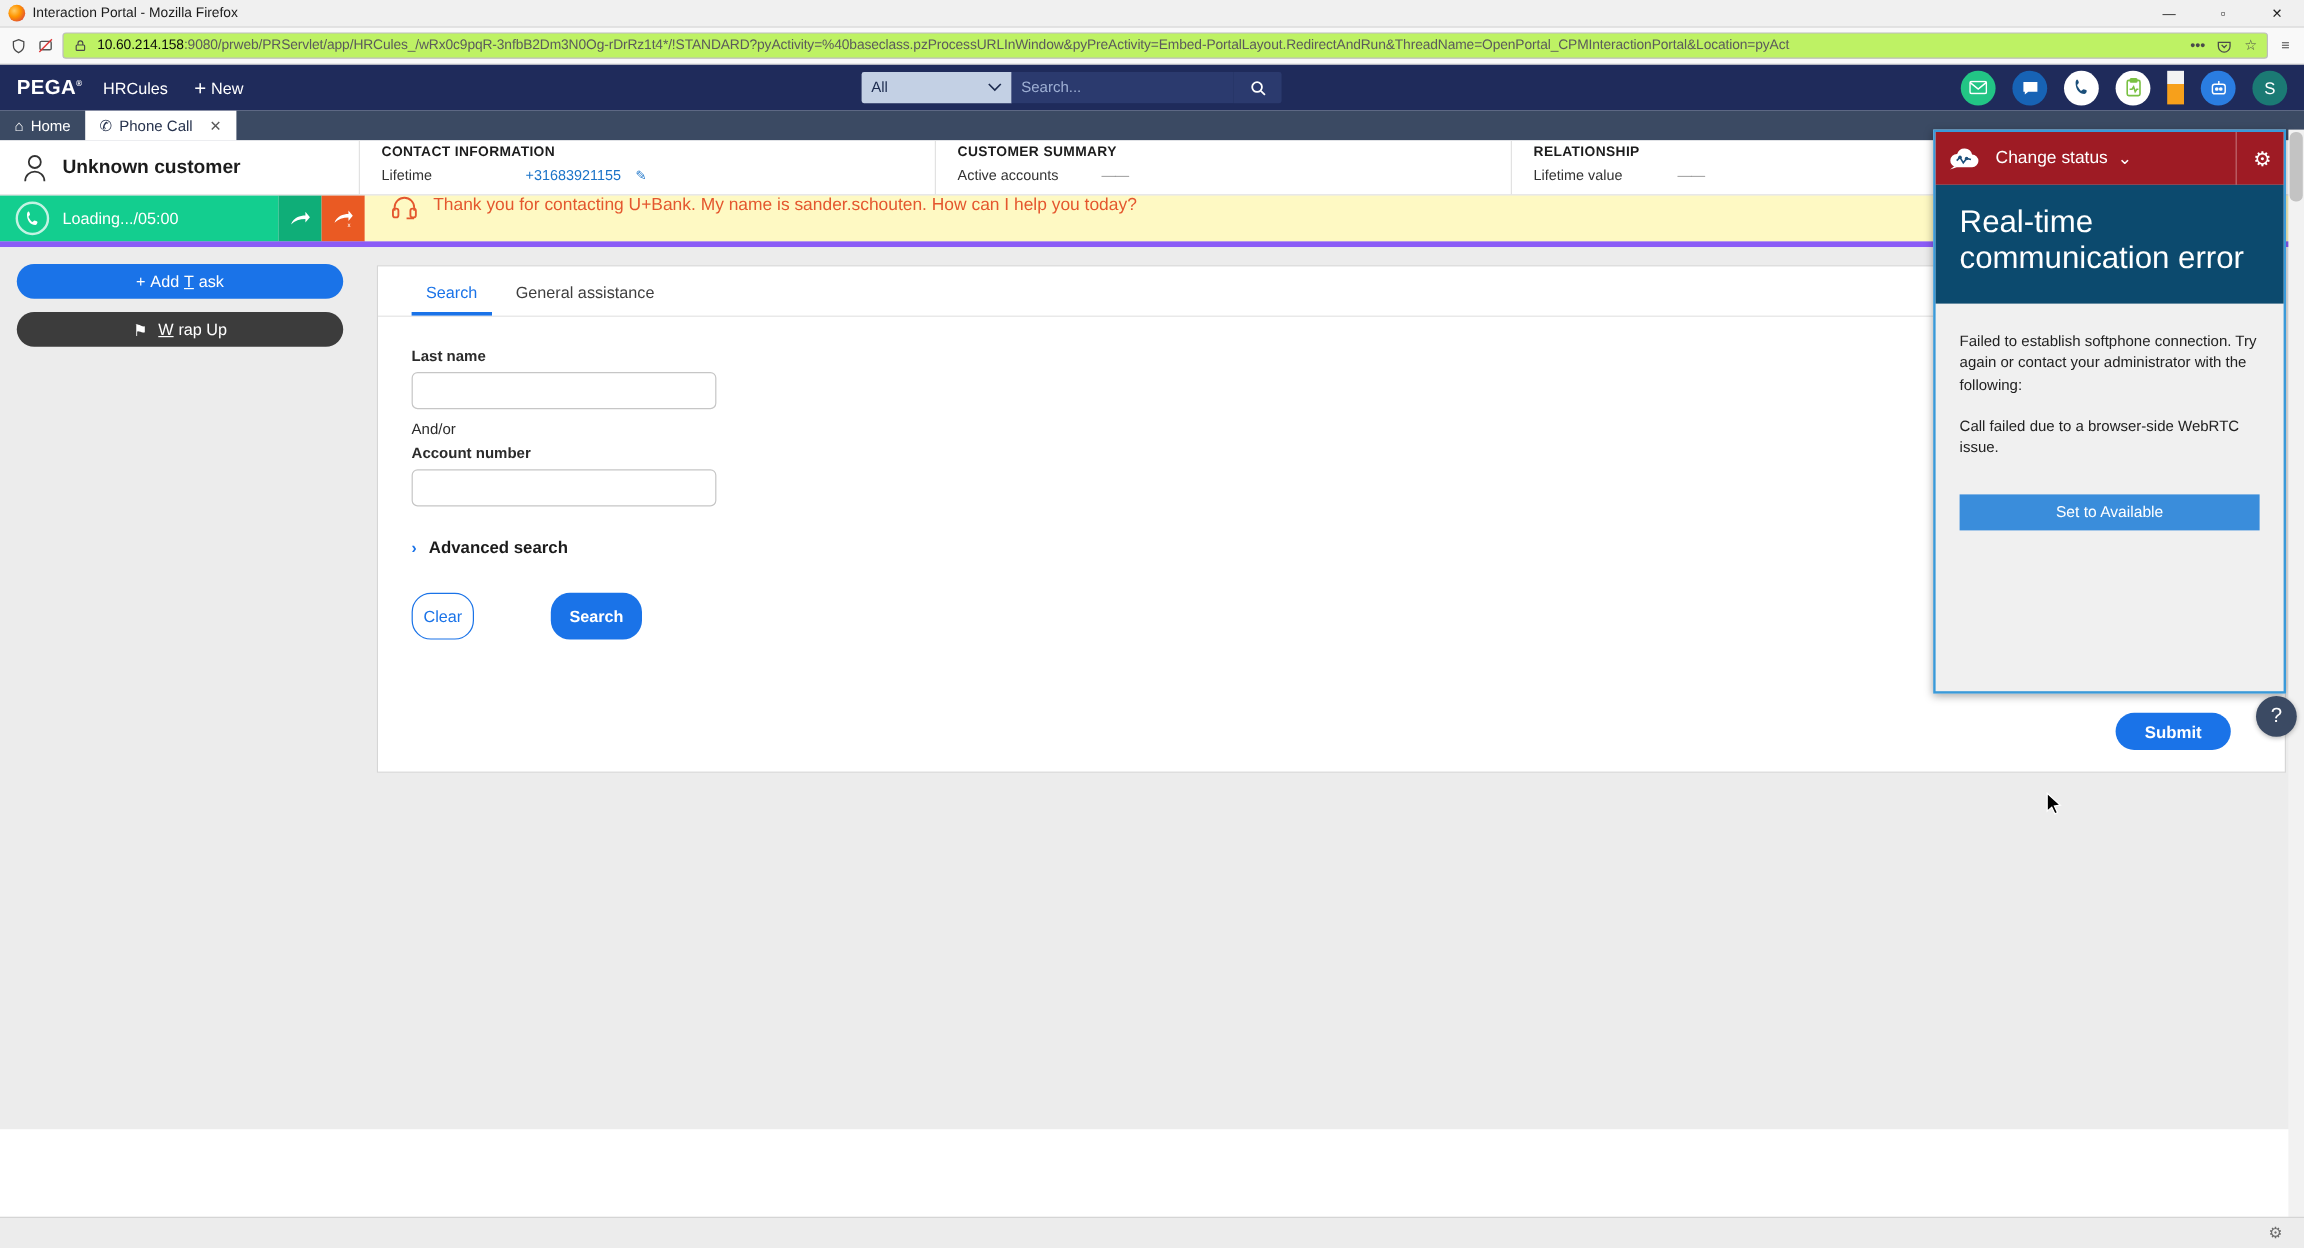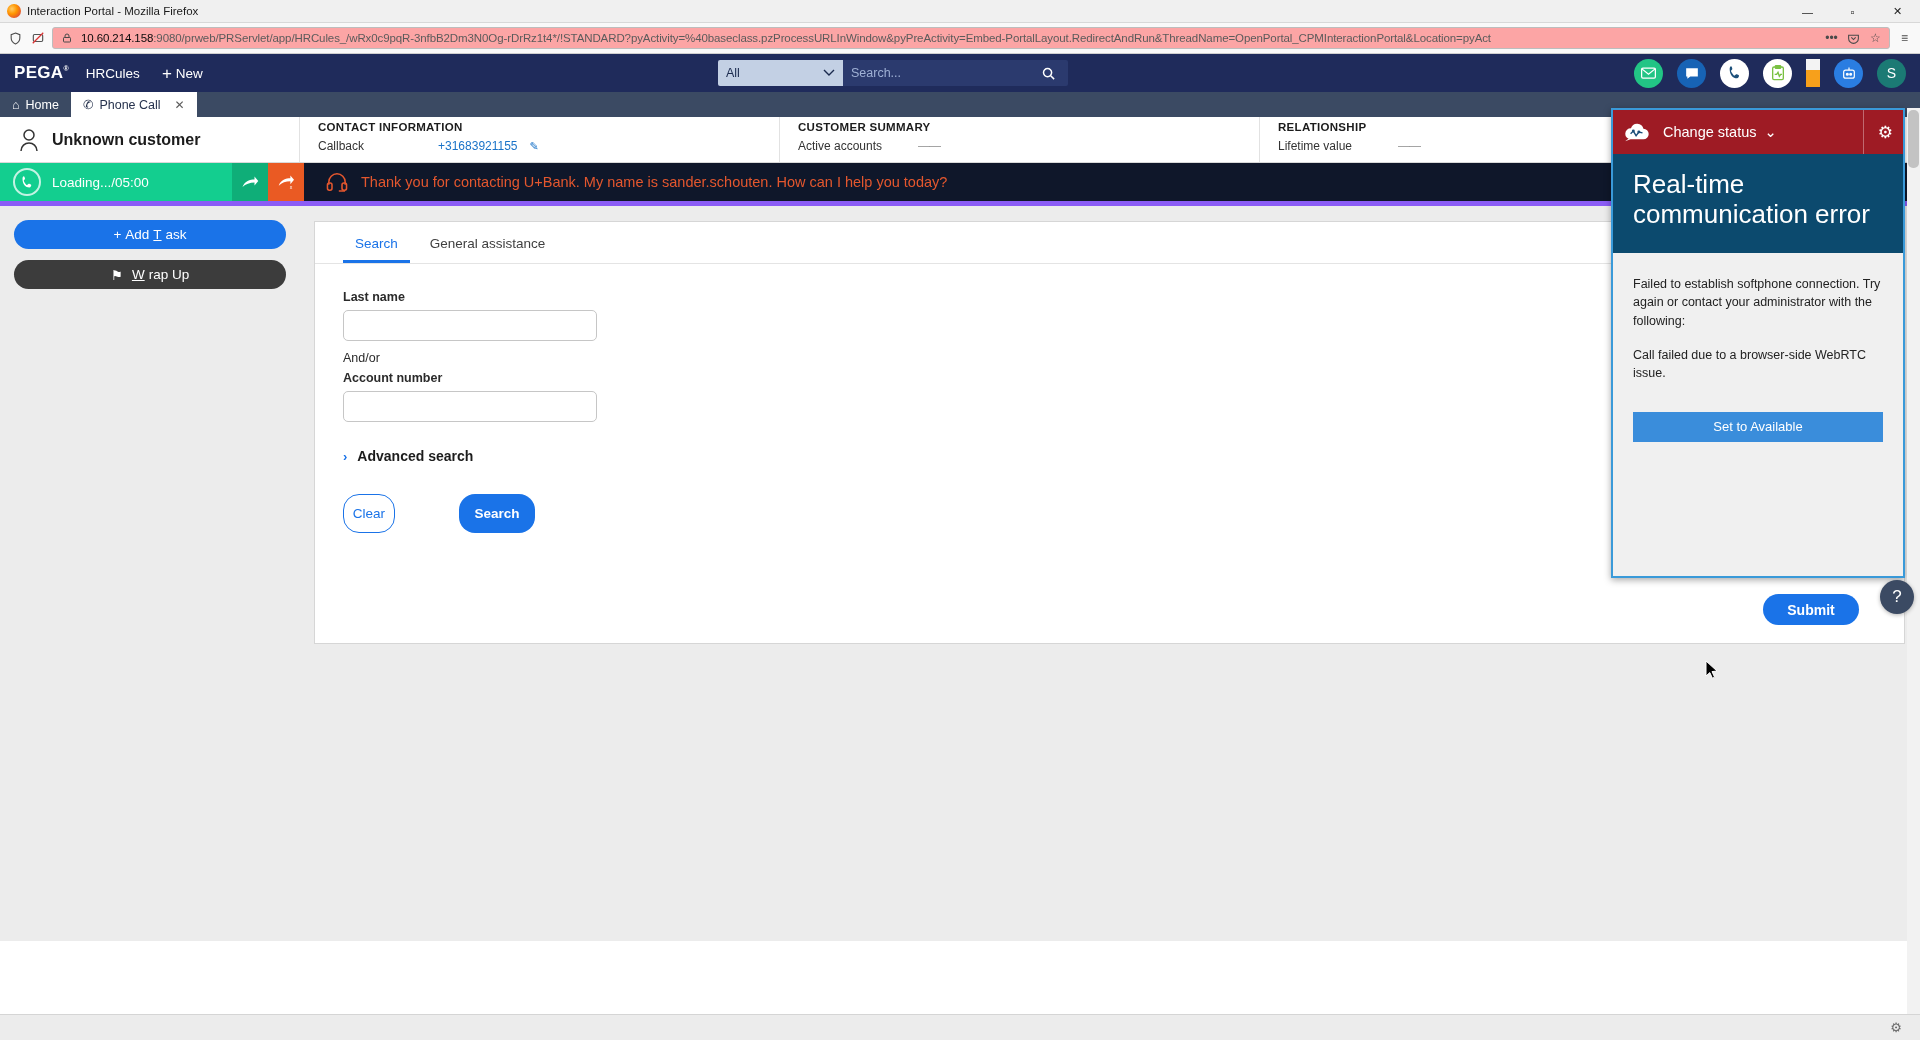--- a/index.html
+++ b/index.html
@@ -22,21 +22,21 @@
   .ff-title{ font-size:11.5px; color:#1a1a1a; }
   .ff-winbtns{ position:absolute; right:0; top:0; height:23px; display:flex; }
   .ff-winbtn{ width:45px; height:23px; display:flex; align-items:center; justify-content:center;
     font-size:11px; color:#222; }
 
   .ff-navbar{
     height:31px; background:#f9f9f9; display:flex; align-items:center;
     border-bottom:1px solid #cfcfcf; padding:0 8px; gap:7px;
   }
   .urlbox{
-    flex:1; height:22px; background:#fca5a5; border:1px solid #bdbdbd; border-radius:3px;
+    flex:1; height:22px; background:#bef264; border:1px solid #bdbdbd; border-radius:3px;
     display:flex; align-items:center; padding:0 6px; gap:7px; overflow:hidden;
   }
   .url-text{ font-size:11.5px; color:#1a1a1a; white-space:nowrap; overflow:hidden;
     text-overflow:clip; flex:1; letter-spacing:-0.1px; }
   .url-host{ color:#0b0b0b; }
   .url-rest{ color:#5b5b5b; }
   .nav-ico{ width:15px; height:15px; flex:none; display:flex; align-items:center; justify-content:center;
     color:#4a4a4a; font-size:12px;}
   .nav-ico svg{ display:block; }
 
@@ -98,21 +98,21 @@
   .pencil{ color:#1a73c8; font-size:11px; }
 
   
   .int-strip{ height:43px; display:flex; align-items:stretch; border-bottom:5px solid #8b5cf6;}
   .call-pill{ width:232px; background:#13ce8f; display:flex; align-items:center; gap:11px; padding-left:13px; color:#fff;}
   .call-circ{ width:28px;height:28px;border-radius:50%;border:2px solid rgba(255,255,255,.75);
     display:flex;align-items:center;justify-content:center;font-size:14px;}
   .call-timer{ font-size:13.5px; }
   .xfer{ width:36px; background:#0fae78; display:flex;align-items:center;justify-content:center;color:#fff;font-size:15px;}
   .xfer.red{ background:#ea5a23; }
-  .greeting-wrap{ flex:1; display:flex; align-items:center; gap:13px; padding-left:22px; background:#0f172a;}
+  .greeting-wrap{ flex:1; display:flex; align-items:flex-start; gap:13px; padding-left:22px; background:#fef9c3;}
   .greeting{ color:#e4572e; font-size:14.5px; }
 
   
   .body-wrap{ display:flex; height:735px; }
   .left-rail{ width:300px; background:#ececec; padding:14px 14px 0; }
   .rail-btn{
     height:29px; border-radius:16px; display:flex; align-items:center; justify-content:center;
     gap:4px; font-size:13.5px; color:#fff; margin-bottom:11px;
   }
   .rail-btn.primary{ background:#1a73e8; }
@@ -300,21 +300,21 @@
   <div class="cust-name-wrap">
     <svg width="22" height="24" viewBox="0 0 22 24" fill="none" stroke="#333" stroke-width="1.5">
       <circle cx="11" cy="7" r="5"></circle>
         <path d="M3 23c0-5 4-8 8-8s8 3 8 8"></path>
     </svg>
     <div class="cust-name">Unknown customer</div>
   </div>
   <div class="cust-col c1">
     <div class="cust-col-title">CONTACT INFORMATION</div>
     <div class="cust-row">
-      <span style="width:108px">Callback</span>
+      <span style="width:108px">Lifetime</span>
       <span class="cust-val-link">+31683921155</span>
       <span class="pencil">✎</span>
     </div>
   </div>
   <div class="cust-col c2">
     <div class="cust-col-title">CUSTOMER SUMMARY</div>
     <div class="cust-row">
       <span style="width:108px">Active accounts</span>
       <span class="dash">——</span>
     </div>

